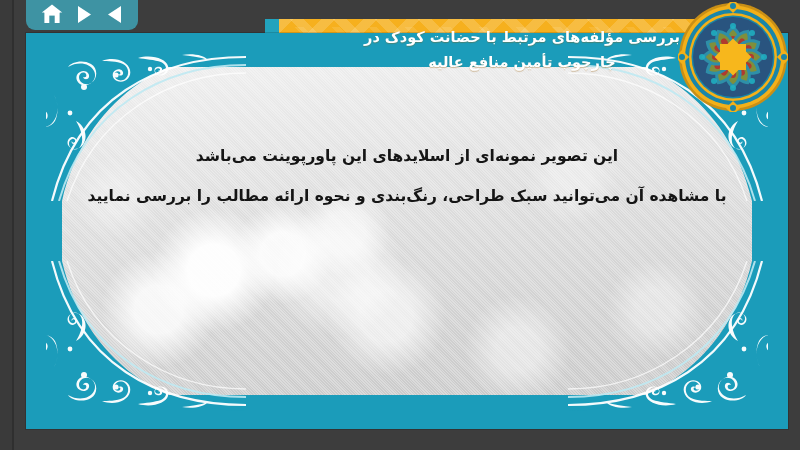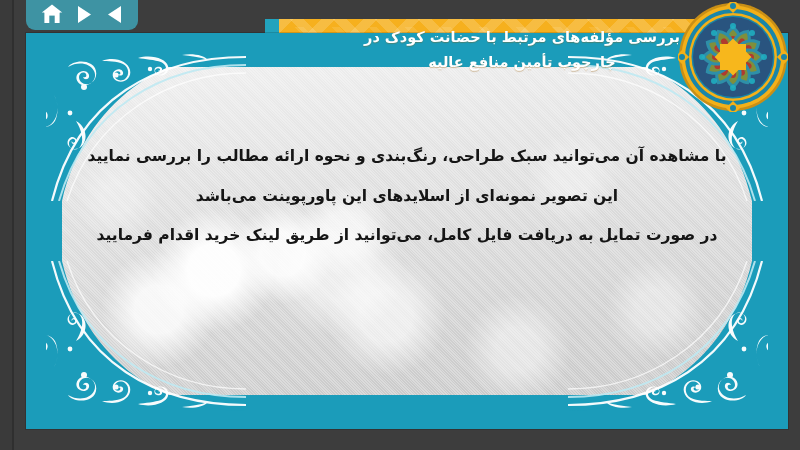--- a/index.html
+++ b/index.html
@@ -237,23 +237,22 @@
           <circle cx="70" cy="24" r="2.6"></circle>
           <circle cx="104" cy="18" r="2.2"></circle>
           <circle cx="24" cy="62" r="2.4"></circle>
           <path d="M30,70 c8,4 12,14 8,22 c-3,7 -13,8 -16,2 c-2,-5 3,-10 7,-7 c3,2 2,6 -1,6 c-2,0 -3,-2 -2,-3 c0,2 2,2 3,1 c1,-2 -1,-4 -3,-3 c-3,1 -4,5 -2,8 c3,4 9,3 11,-2 c3,-6 0,-16 -5,-24 z"></path>
           <path d="M136,4 c10,-2 22,0 26,5 c-8,-3 -18,-4 -26,-5 z"></path>
         </g>
       </svg>
     </div>
 
     <div class="body-text">
+      <div>این تصویر نمونه‌ای از اسلایدهای این پاورپوینت می‌باشد</div>
       <div>با مشاهده آن می‌توانید سبک طراحی، رنگ‌بندی و نحوه ارائه مطالب را بررسی نمایید</div>
-      <div>این تصویر نمونه‌ای از اسلایدهای این پاورپوینت می‌باشد</div>
-      <div>در صورت تمایل به دریافت فایل کامل، می‌توانید از طریق لینک خرید اقدام فرمایید</div>
     </div>
 
   </div>
 
   <div class="medallion">
     <svg width="110" height="110" viewBox="0 0 110 110" aria-hidden="true">
       <defs>
         <g id="petal">
           <path d="M0,-30 c6,4 9,11 8,17 c-1,6 -5,10 -8,11 c-3,-1 -7,-5 -8,-11 c-1,-6 2,-13 8,-17 z" fill="#2e8fa8"></path>
           <path d="M0,-26 c4,3 6,8 5,13 c-1,4 -3,7 -5,8 c-2,-1 -4,-4 -5,-8 c-1,-5 1,-10 5,-13 z" fill="#7f8f3c"></path>

